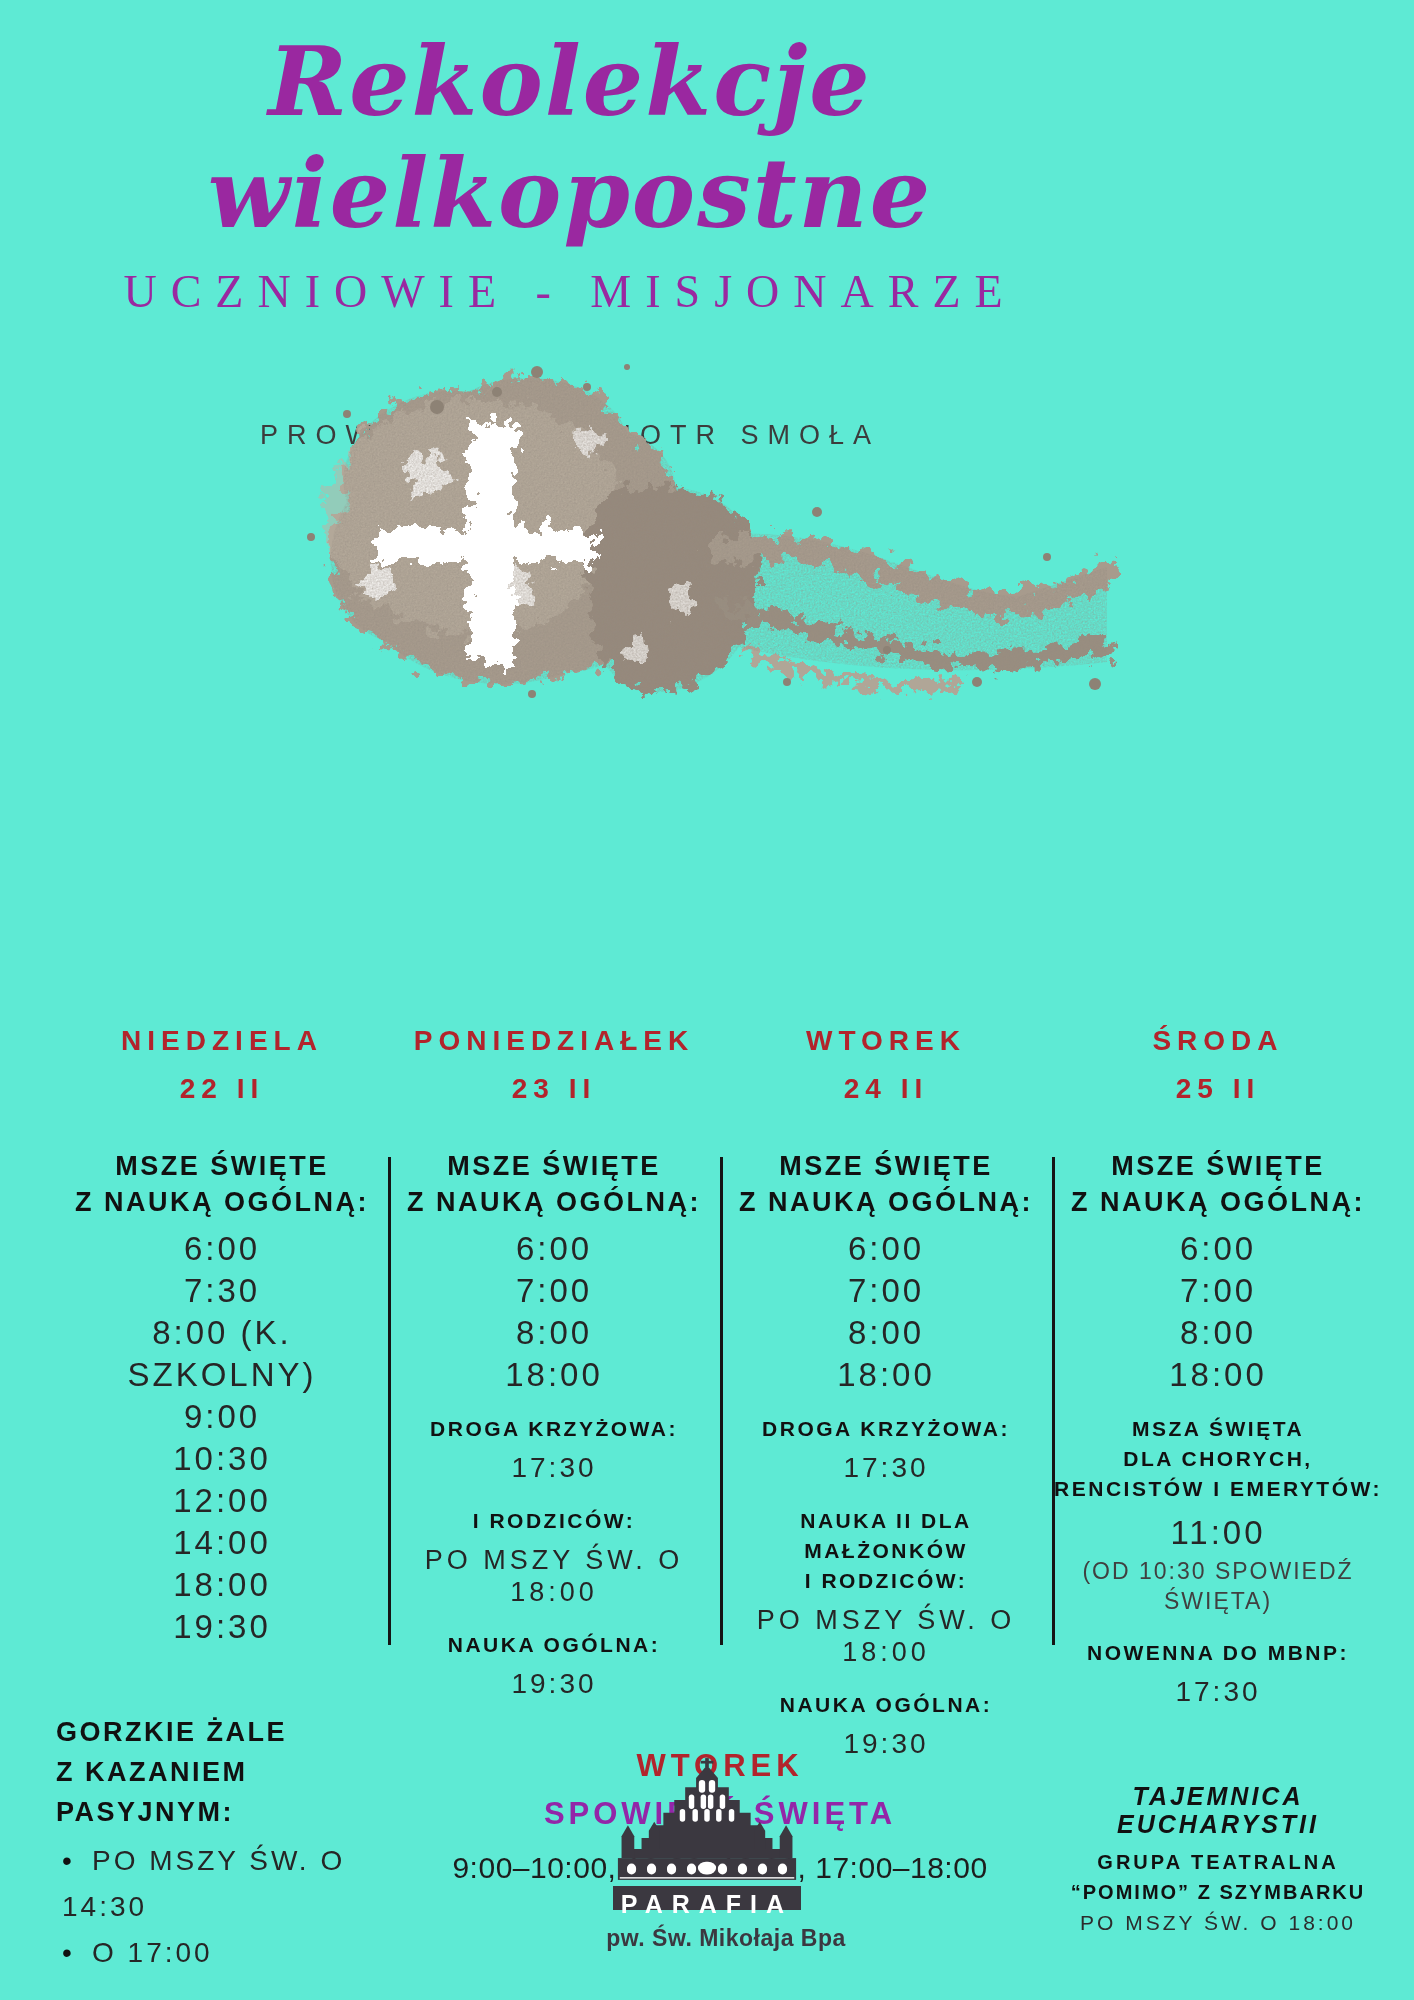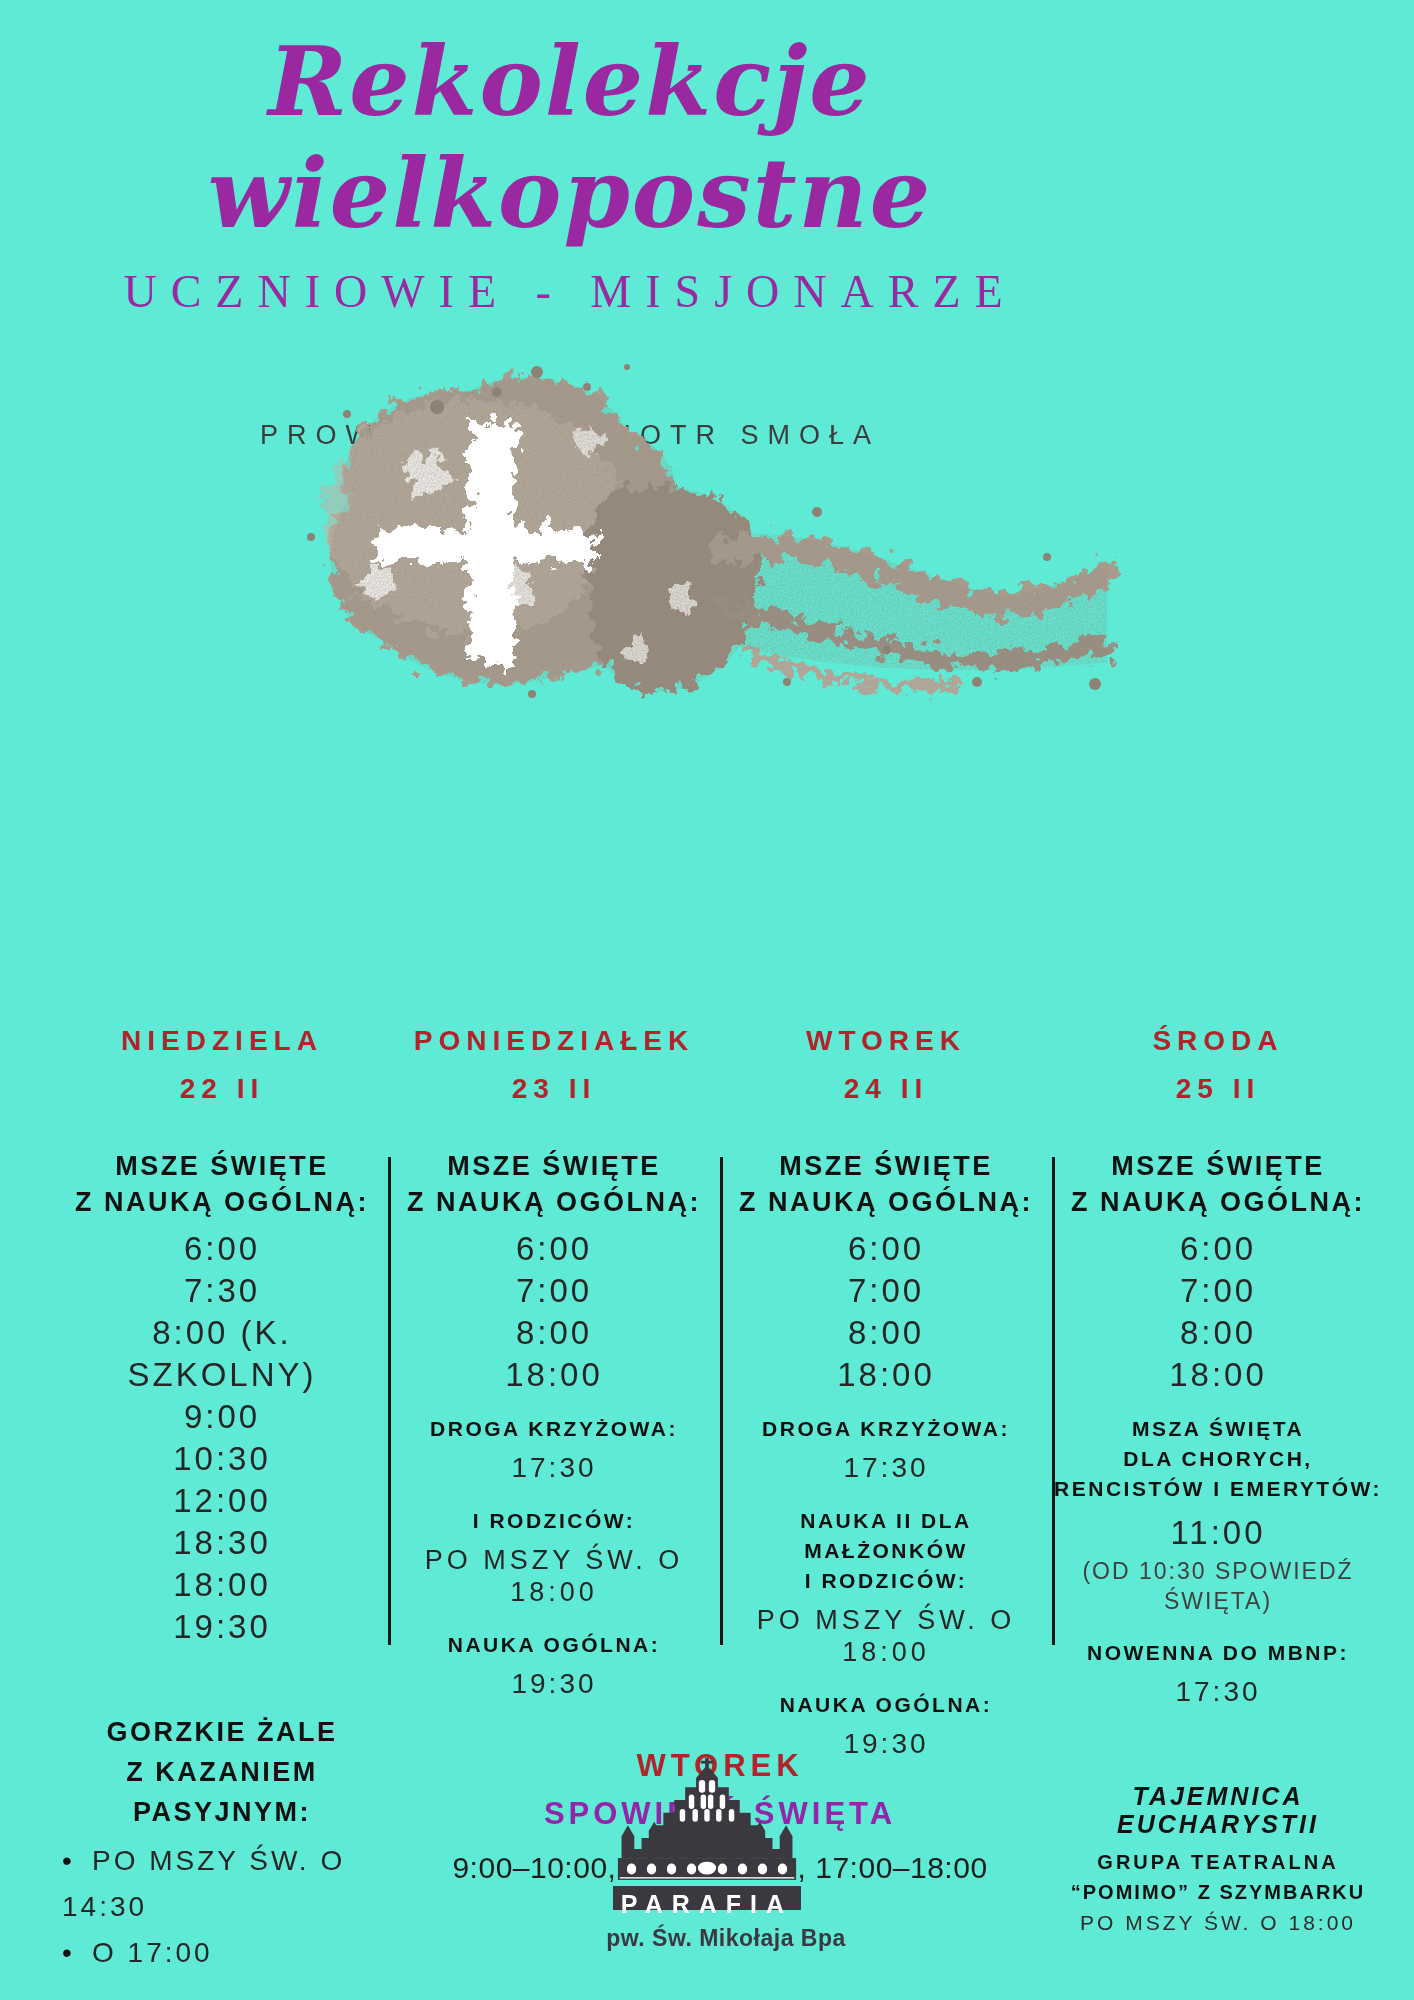--- a/index.html
+++ b/index.html
@@ -47,21 +47,21 @@
   .note{margin-top:2px;}
   .note .line{font-weight:400;font-size:23px;line-height:30px;letter-spacing:2px;color:#404040;}
   .vline{position:absolute;top:130px;height:488px;width:3px;background:#151515;}
   .vline.v1{left:25%;} .vline.v2{left:50%;} .vline.v3{left:75%;}
 
   
   .bottom-strip{margin:-48px 30px 0 56px;display:flex;}
   .bcell1{width:25%;}
   .bcell2{width:50%;text-align:center;padding-top:38px;}
   .bcell3{width:25%;text-align:center;padding-top:70px;}
-  .gorzkie-h{font-weight:700;font-size:27px;line-height:40px;letter-spacing:2.5px;text-align:center;color:#111;}
+  .gorzkie-h{font-weight:700;font-size:27px;line-height:40px;letter-spacing:2.5px;color:#111;}
   .bullets{margin-top:6px;text-align:left;padding-left:6px;}
   .bullet-row{font-size:28px;line-height:46px;letter-spacing:3px;color:#262626;}
   .bullet-row .dot{display:inline-block;width:30px;color:#111;}
   .wt-day{font-size:31px;line-height:32px;font-weight:700;letter-spacing:5px;color:var(--red);}
   .wt-title{font-size:31px;line-height:32px;font-weight:700;letter-spacing:4px;color:var(--purple2);margin-top:16px;}
   .wt-times{font-size:30px;line-height:32px;letter-spacing:0.5px;color:#1d1d1d;margin-top:22px;}
   .tj-1{font-size:25px;line-height:28px;font-weight:700;font-style:italic;letter-spacing:3px;color:#111;}
   .tj-2{font-size:20px;line-height:24px;font-weight:700;letter-spacing:3px;color:#111;margin-top:12px;}
   .tj-3{font-size:20px;line-height:24px;font-weight:700;letter-spacing:2px;color:#111;margin-top:6px;}
   .tj-4{font-size:21px;line-height:26px;font-weight:400;letter-spacing:3px;color:#2c2c2c;margin-top:6px;}
@@ -153,21 +153,21 @@
               <div class="line">MSZE ŚWIĘTE</div>
               <div class="line">Z NAUKĄ OGÓLNĄ:</div>
             </div>
             <div class="blk times-lg">
               <div class="line">6:00</div>
               <div class="line">7:30</div>
               <div class="line">8:00 (K. SZKOLNY)</div>
               <div class="line">9:00</div>
               <div class="line">10:30</div>
               <div class="line">12:00</div>
-              <div class="line">18:30</div>
+              <div class="line">14:00</div>
               <div class="line">18:00</div>
               <div class="line">19:30</div>
             </div>
           </div>
         </div>
         <div class="col">
           <div class="day">PONIEDZIAŁEK</div>
           <div class="date">23 II</div>
           <div class="col-body">
             <div class="blk heading">

